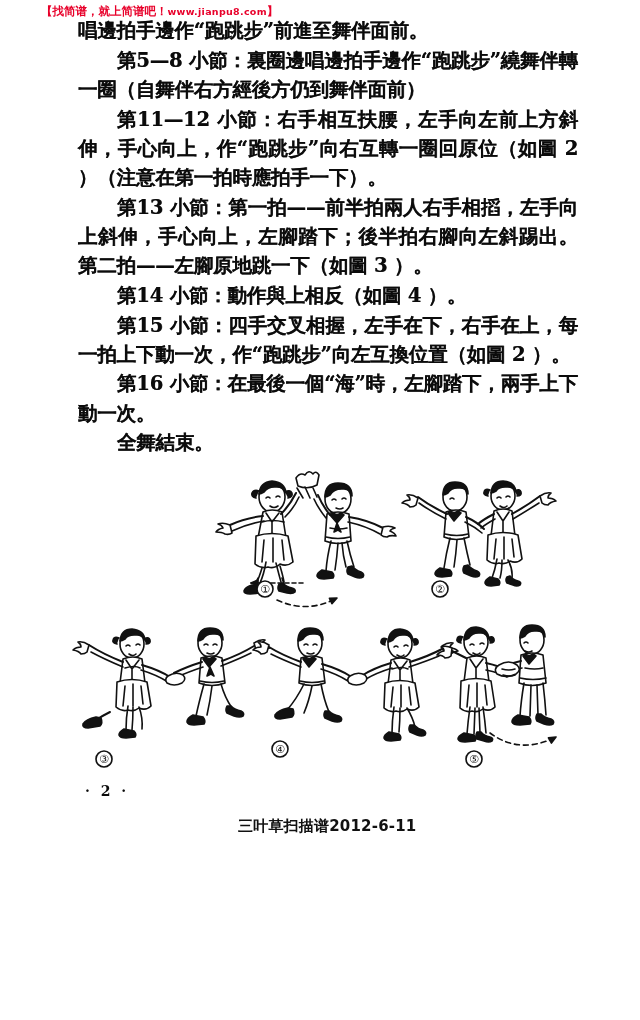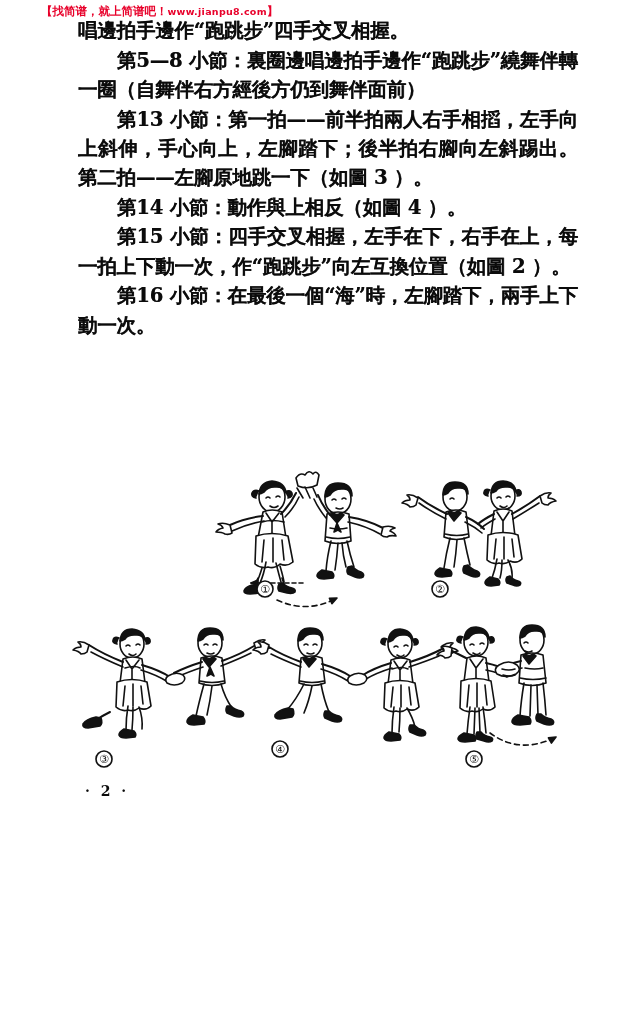--- a/index.html
+++ b/index.html
@@ -105,26 +105,28 @@
 </head>
 <body>
 
 <div class="page">
 
   <div class="watermark">
     <span>【</span><span>找简谱，就上简谱吧！</span><span class="wm-url">www.jianpu8.com</span><span>】</span>
   </div>
 
   <div class="body-text">
-    <p class="para noindent">唱邊拍手邊作“跑跳步”四手交叉相握。</p>
+    <p class="para noindent">唱邊拍手邊作“跑跳步”前進至舞伴面前。</p>
     <p class="para indent">第5—8 小節：裏圈邊唱邊拍手邊作“跑跳步”繞舞伴轉一圈（自舞伴右方經後方仍到舞伴面前）</p>
+    <p class="para indent">第11—12 小節：右手相互扶腰，左手向左前上方斜伸，手心向上，作“跑跳步”向右互轉一圈回原位（如圖 2 ）（注意在第一拍時應拍手一下）。</p>
     <p class="para indent">第13 小節：第一拍——前半拍兩人右手相搯，左手向上斜伸，手心向上，左腳踏下；後半拍右腳向左斜踢出。 第二拍——左腳原地跳一下（如圖 3 ）。</p>
     <p class="para indent">第14 小節：動作與上相反（如圖 4 ）。</p>
     <p class="para indent">第15 小節：四手交叉相握，左手在下，右手在上，每一拍上下動一次，作“跑跳步”向左互換位置（如圖 2 ）。</p>
     <p class="para indent">第16 小節：在最後一個“海”時，左腳踏下，兩手上下動一次。</p>
+    <p class="para final">全舞結束。</p>
   </div>
 
   <svg class="figures" viewBox="0 0 640 1020" xmlns="http://www.w3.org/2000/svg">
     <defs>
       <g id="fig-arrow-head">
           <path d="M0,0 L-7,-3 L-7,3 Z" fill="#111"></path>
         </g>
     </defs>
 
     <g stroke="#111" fill="none" stroke-width="1.6" stroke-linecap="round" stroke-linejoin="round">
@@ -412,14 +414,15 @@
         <use href="#fig-arrow-head" x="556" y="737" transform="rotate(-30,556,737)"></use>
 
         <circle cx="474" cy="759" r="8" fill="#fff"></circle>
         <text class="fig-label" x="474" y="763" text-anchor="middle" fill="#111" stroke="none">⑤</text>
       </g>
 
     </g>
   </svg>
 
   <div class="page-number">· 2 ·</div>
+  <div class="scan-credit">三叶草扫描谱2012-6-11</div>
 
 </div>
 
 </body></html>

